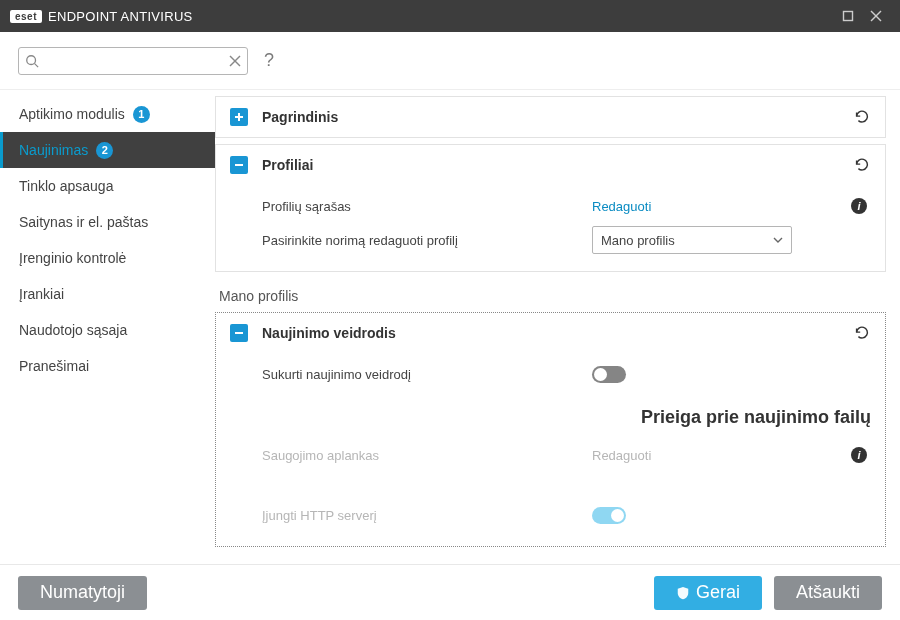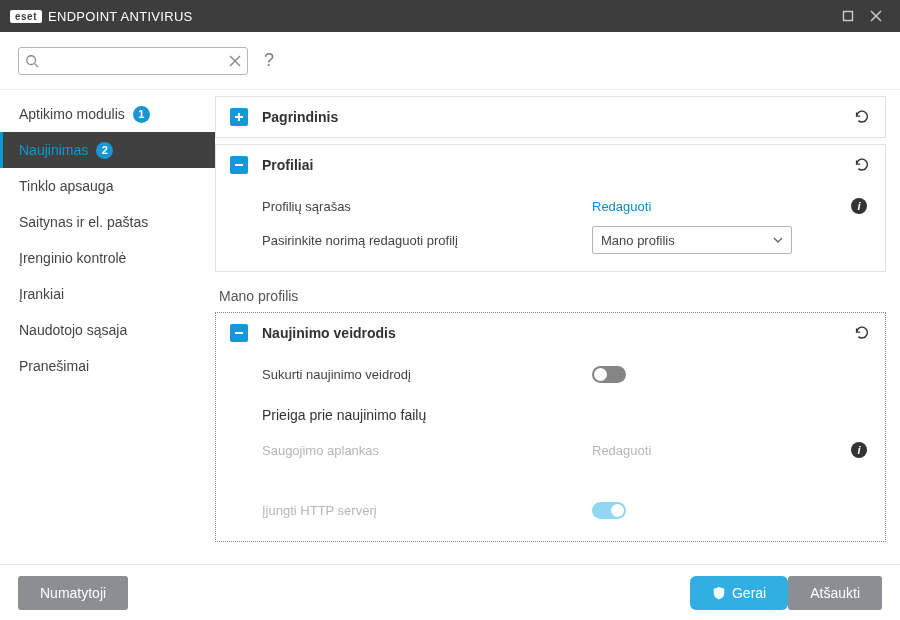--- a/index.html
+++ b/index.html
@@ -130,29 +130,29 @@
   .toggle::after {
     content: ""; position: absolute; width: 13px; height: 13px; border-radius: 50%;
     background: #fff; top: 2px; left: 2px; transition: left .15s;
   }
   .toggle.on { background: #35b7e8; }
   .toggle.on::after { left: 19px; }
   .disabled { color: #b6b6b6 !important; }
   .disabled .link { color: #b6b6b6; cursor: default; }
   .toggle.disabled { opacity: .55; cursor: default; }
 
-  .sub-strong { font-weight: 400; color: #333; padding: 16px 0 10px 0; font-size: 14px; }
+  .sub-strong { font-weight: 700; color: #333; padding: 16px 0 10px 0; font-size: 18px; text-align: right; }
 
   
   .footer {
     height: 56px; display: flex; align-items: center; padding: 0 18px;
     border-top: 1px solid #e8e8e8; background: #fff;
   }
   .btn {
-    height: 34px; border: none; border-radius: 3px; font-size: 14px;
+    height: 34px; border: none; border-radius: 3px; font-size: 18px;
     padding: 8px 22px; cursor: pointer; color: #fff;
     display: inline-flex; align-items: center; gap: 6px;
   }
   .btn-default { background: #8b8f93; }
   .btn-primary { background: #32aee3; }
   .footer .spacer { flex: 1; }
 </style>
 </head>
 <body>
 
@@ -335,21 +335,21 @@
 
     </div>
   </div>
 </div>
 
 <div class="footer">
   <button class="btn btn-default">
     <span>Numatytoji</span>
   </button>
   <span class="spacer"></span>
-  <button class="btn btn-primary" style="margin-right:0;border-radius:6px;">
+  <button class="btn btn-primary" style="margin-right:12px;">
     <svg width="14" height="14" viewBox="0 0 16 16">
       <path d="M8 1 L14 3 V8 C14 12 11 14.5 8 15 C5 14.5 2 12 2 8 V3 Z" fill="#fff" opacity="0.95"></path>
     </svg>
     <span>Gerai</span>
   </button>
   <button class="btn btn-default">
     <span>Atšaukti</span>
   </button>
 </div>
 

